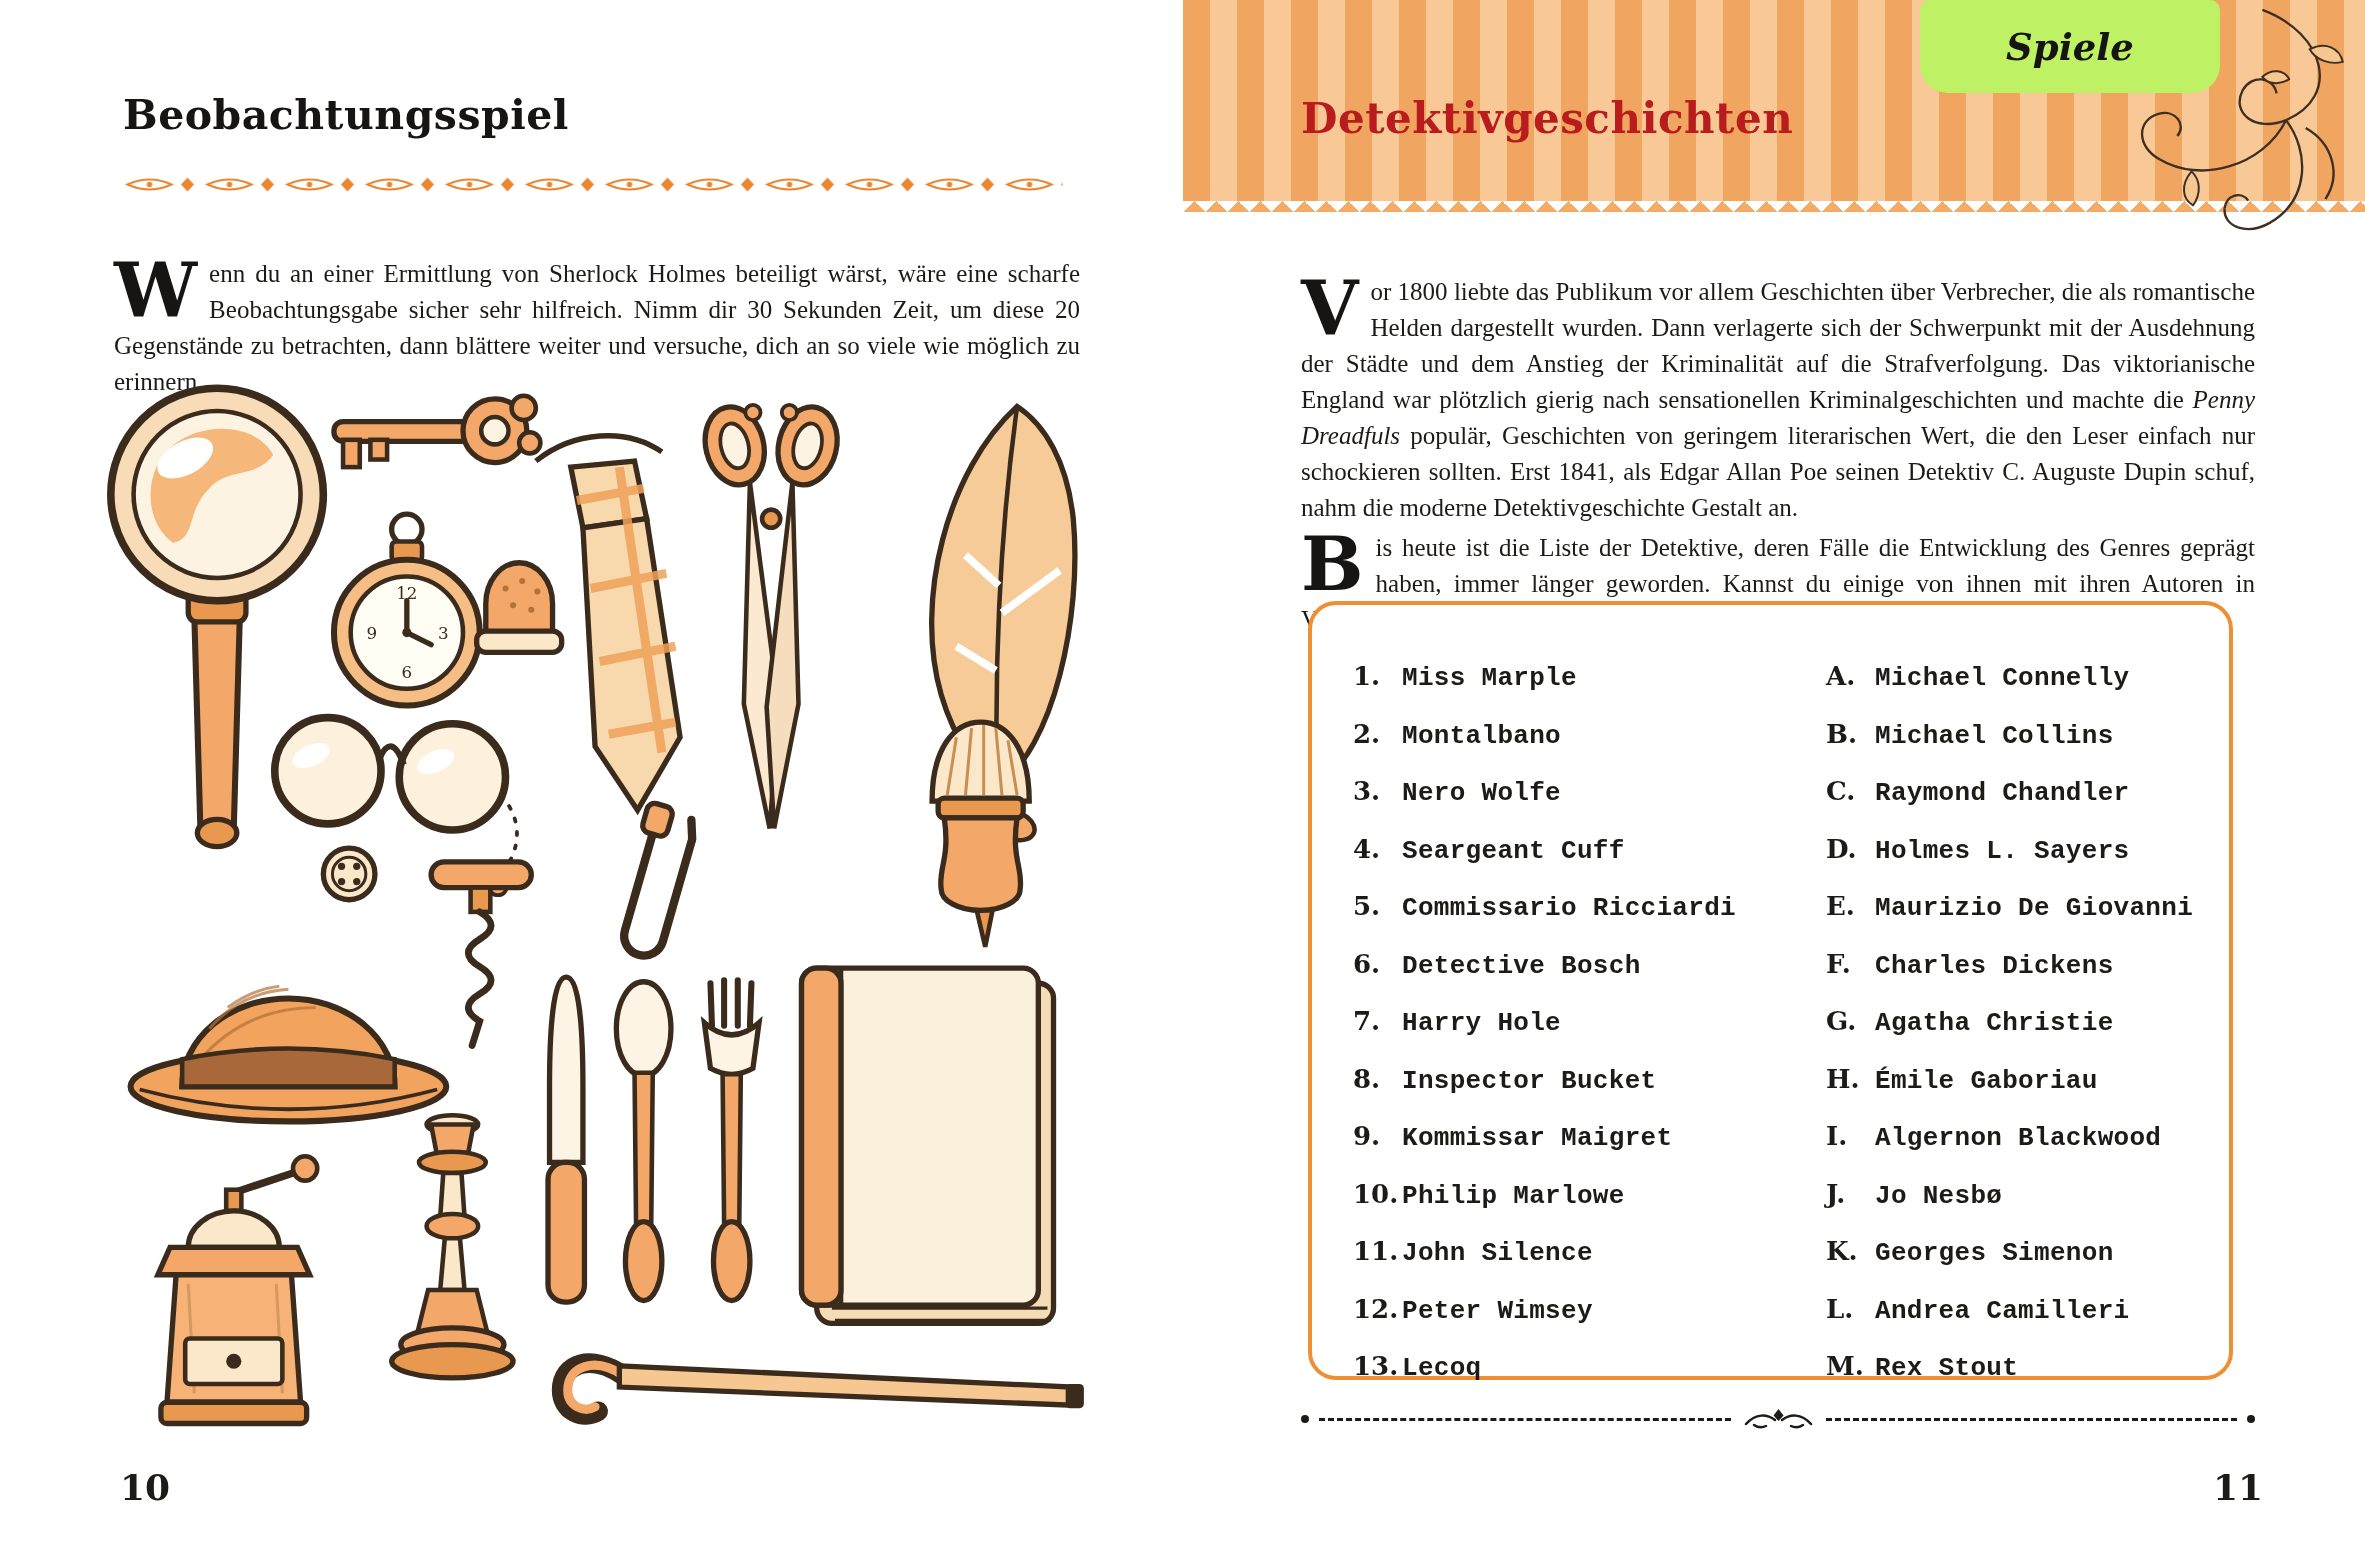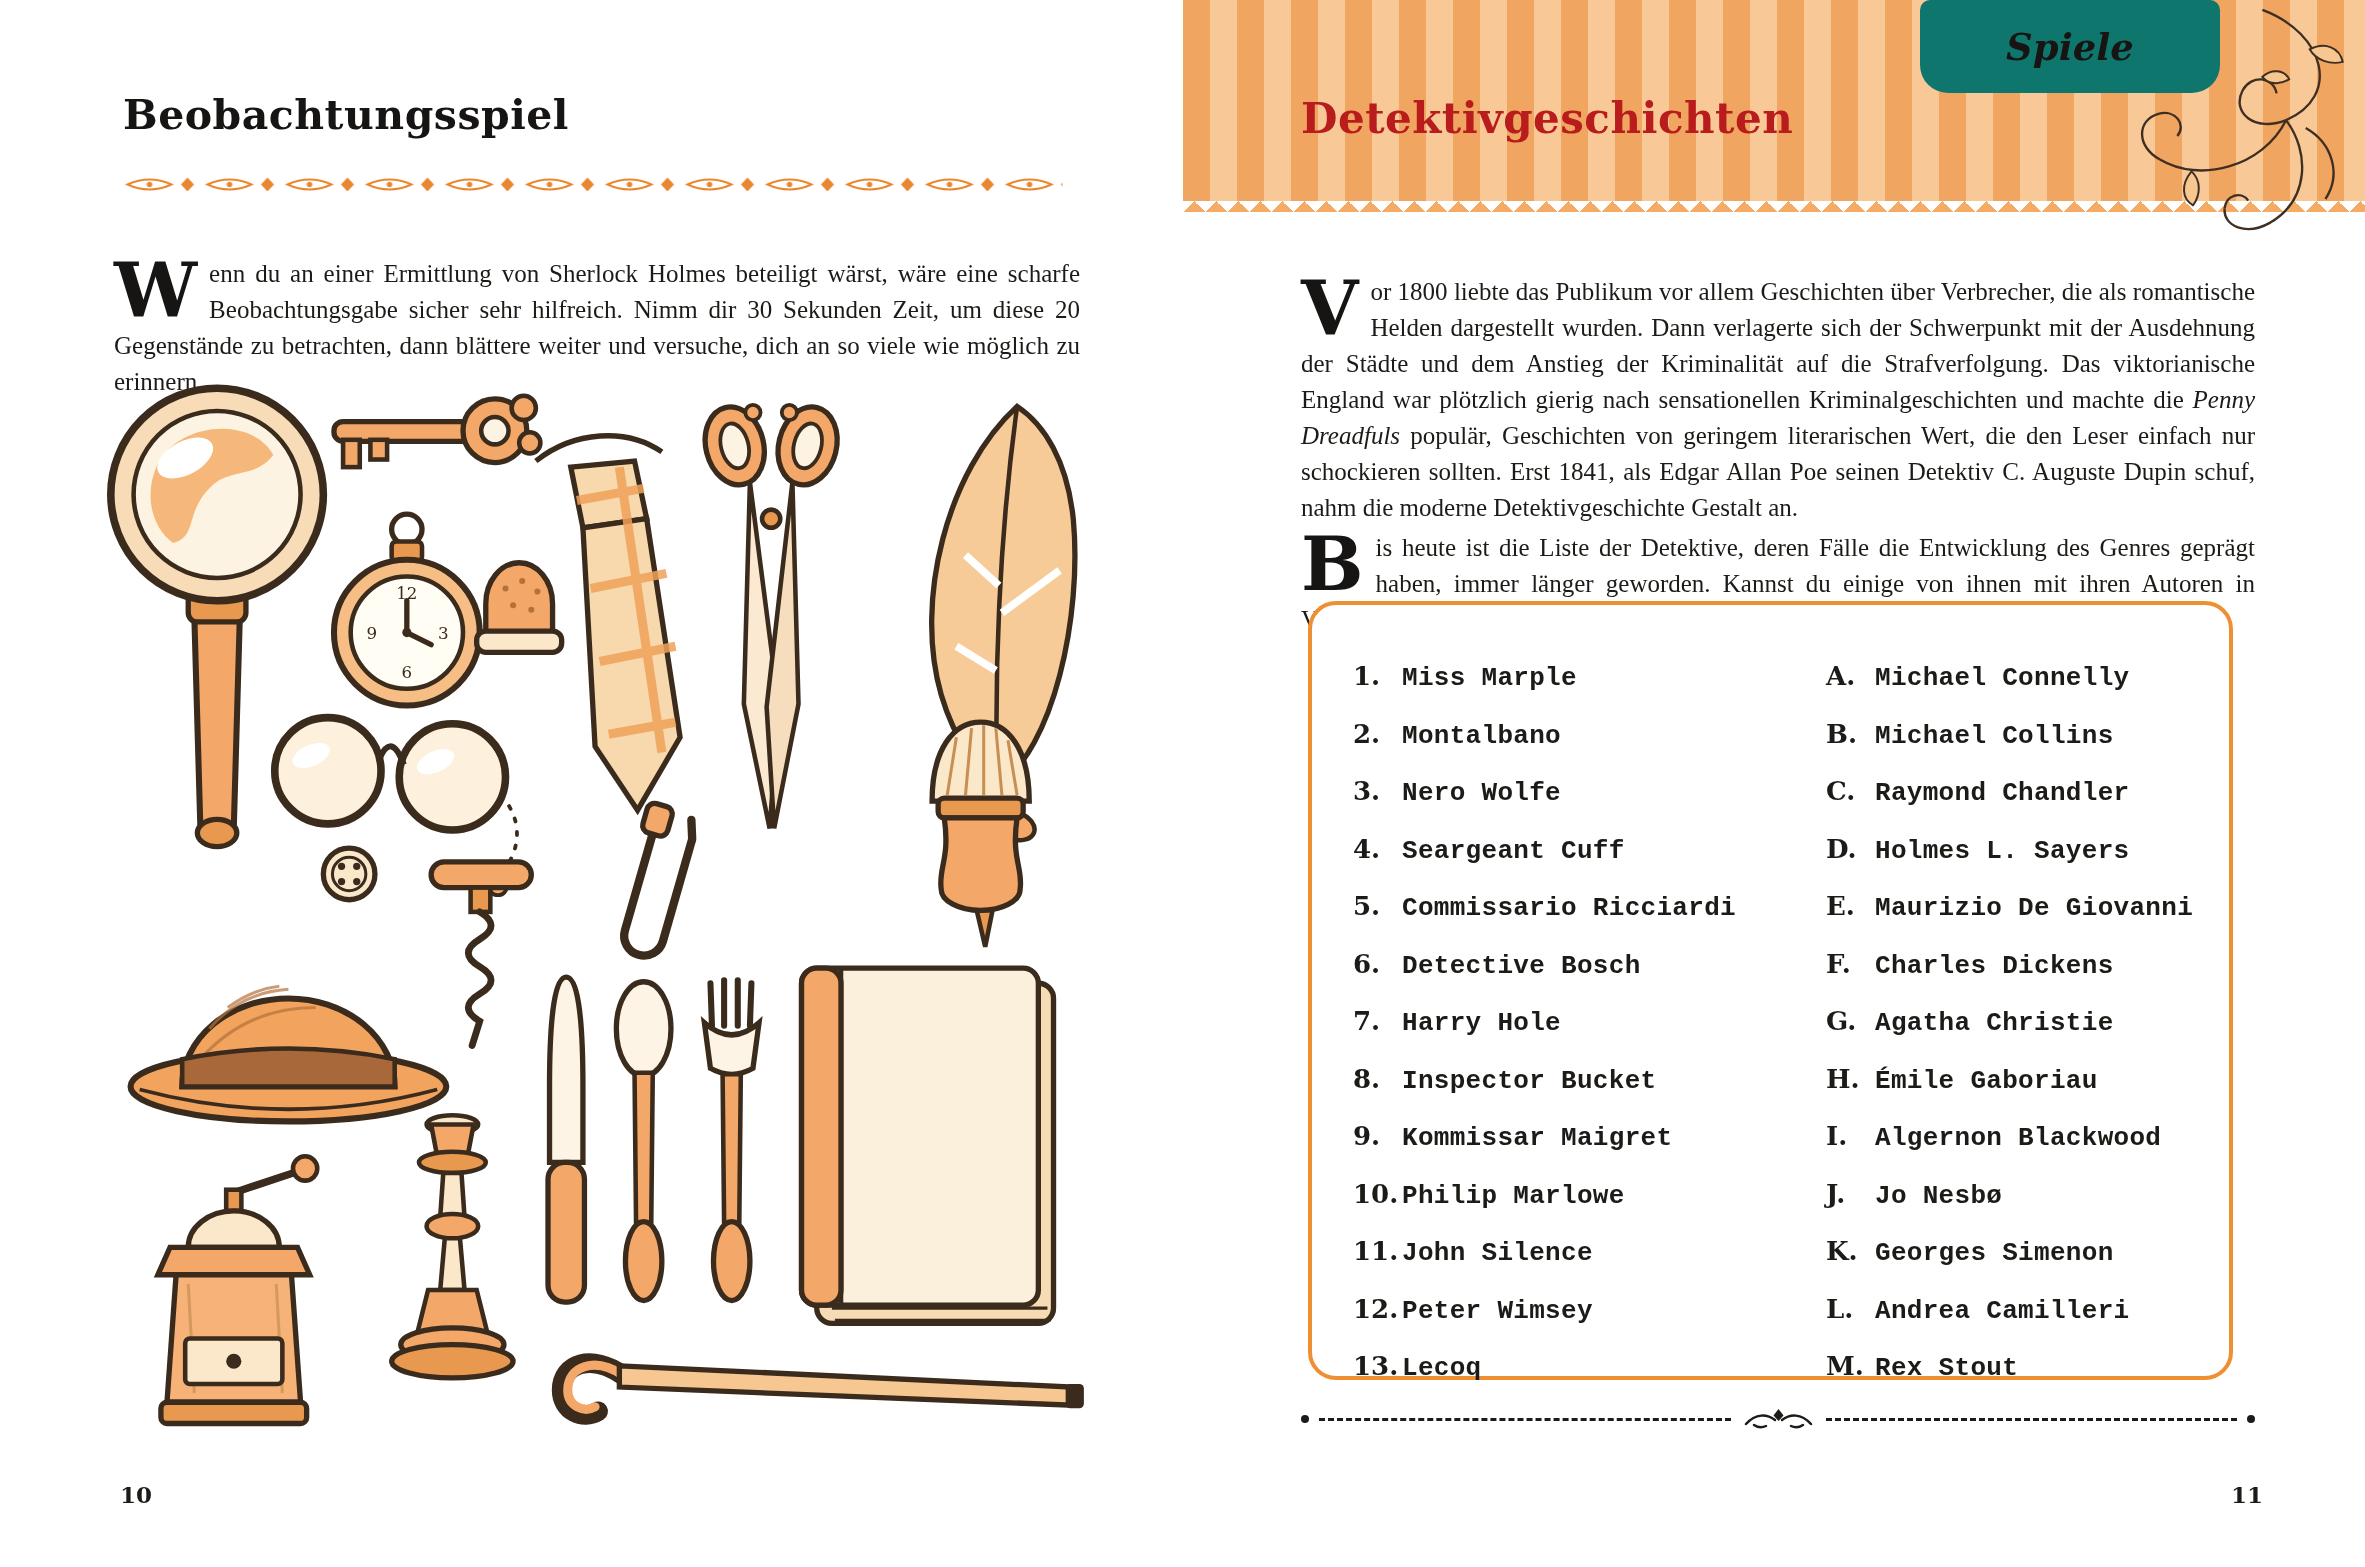--- a/index.html
+++ b/index.html
@@ -11,31 +11,31 @@
 
   
   .title-left{position:absolute;left:123px;top:64px;font-family:"DejaVu Serif",serif;
               font-weight:700;font-size:41px;letter-spacing:0.5px;color:#171513;}
   .title-divider{position:absolute;left:123px;top:173px;}
   .intro{position:absolute;left:114px;top:231px;width:966px;font-size:25px;line-height:1.44;
          text-align:justify;}
   .dropcap{float:left;font-family:"DejaVu Serif",serif;font-weight:700;font-size:74px;
            line-height:0.82;padding:4px 12px 3px 0;color:#171513;}
   .illustration{position:absolute;left:88px;top:373px;}
-  .pageno{position:absolute;bottom:59px;font-family:"DejaVu Serif",serif;font-weight:700;font-size:23px;}
+  .pageno{position:absolute;bottom:59px;font-family:"DejaVu Serif",serif;font-weight:700;font-size:36px;}
   .pageno-left{left:120px;}
   .pageno-right{right:103px;}
 
   
   .banner{position:absolute;left:0;top:0;width:1183px;height:201px;
           background:repeating-linear-gradient(90deg,#f0a561 0 27px,#f8c997 27px 54px);}
   .banner-zigzag{position:absolute;left:0;top:201px;width:1183px;height:11px;
           background:conic-gradient(from 135deg at 50% 0,#f3ab66 90deg,#0000 0) 0 0/22px 11px repeat-x;}
   .flourish{position:absolute;right:9px;top:2px;z-index:1;}
-  .tab{position:absolute;top:0;right:146px;width:300px;height:93px;background:#0f766e;
+  .tab{position:absolute;top:0;right:146px;width:300px;height:93px;background:#bef264;
        border-radius:10px 10px 28px 28px;z-index:2;display:flex;align-items:center;justify-content:center;}
   .tab-label{font-family:"DejaVu Serif",serif;font-weight:700;font-style:italic;font-size:37px;color:#171513;}
   .title-right{position:absolute;left:118px;top:66px;z-index:2;font-family:"DejaVu Serif",serif;
                font-weight:700;font-size:42px;letter-spacing:0.5px;color:#b91c1c;}
   .para1{position:absolute;left:118px;top:249px;width:954px;font-size:25px;line-height:1.44;text-align:justify;}
   .para2{position:absolute;left:118px;top:505px;width:954px;font-size:25px;line-height:1.44;text-align:justify;}
   .quiz-box{position:absolute;left:125px;top:601px;width:925px;height:779px;background:#ffffff;
             border:4.5px solid #ef8f33;border-radius:28px;box-sizing:border-box;}
   .quiz-grid{display:flex;padding:56px 0 0 41px;}
   .quiz-col-left{width:473px;flex:none;}

